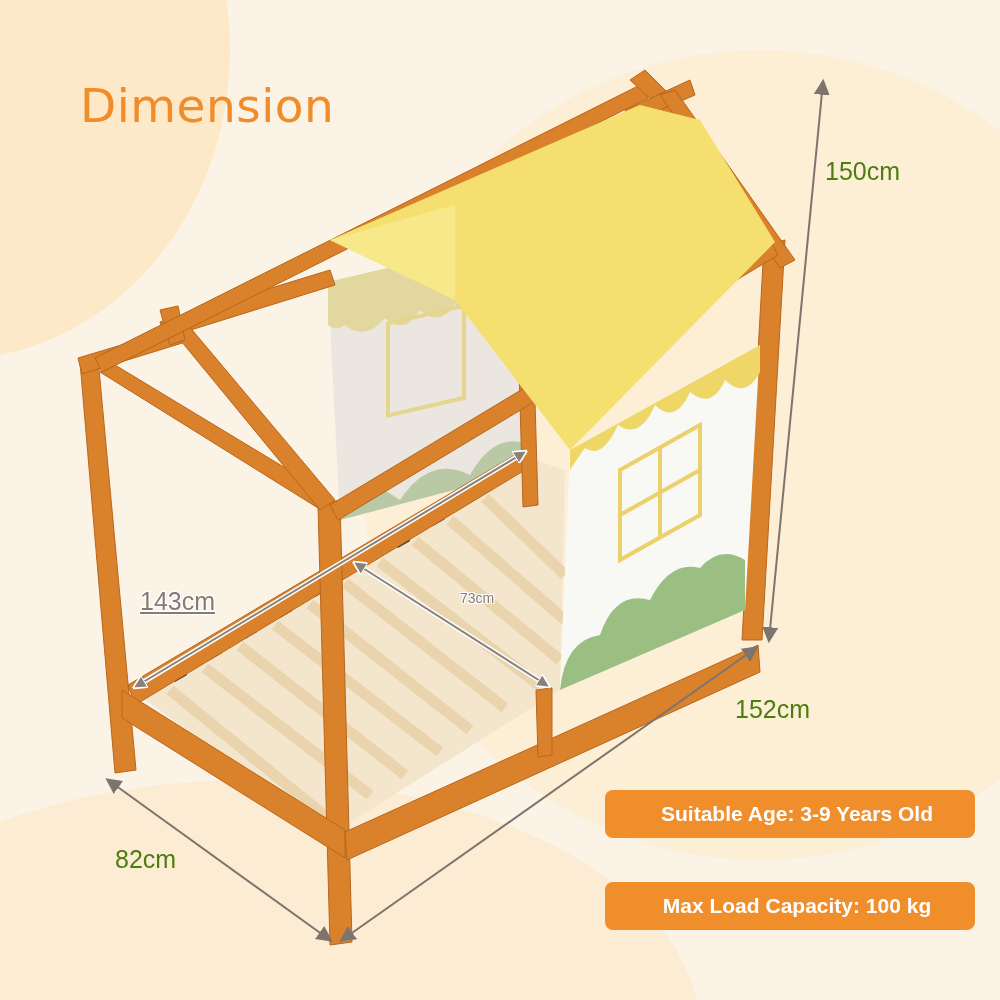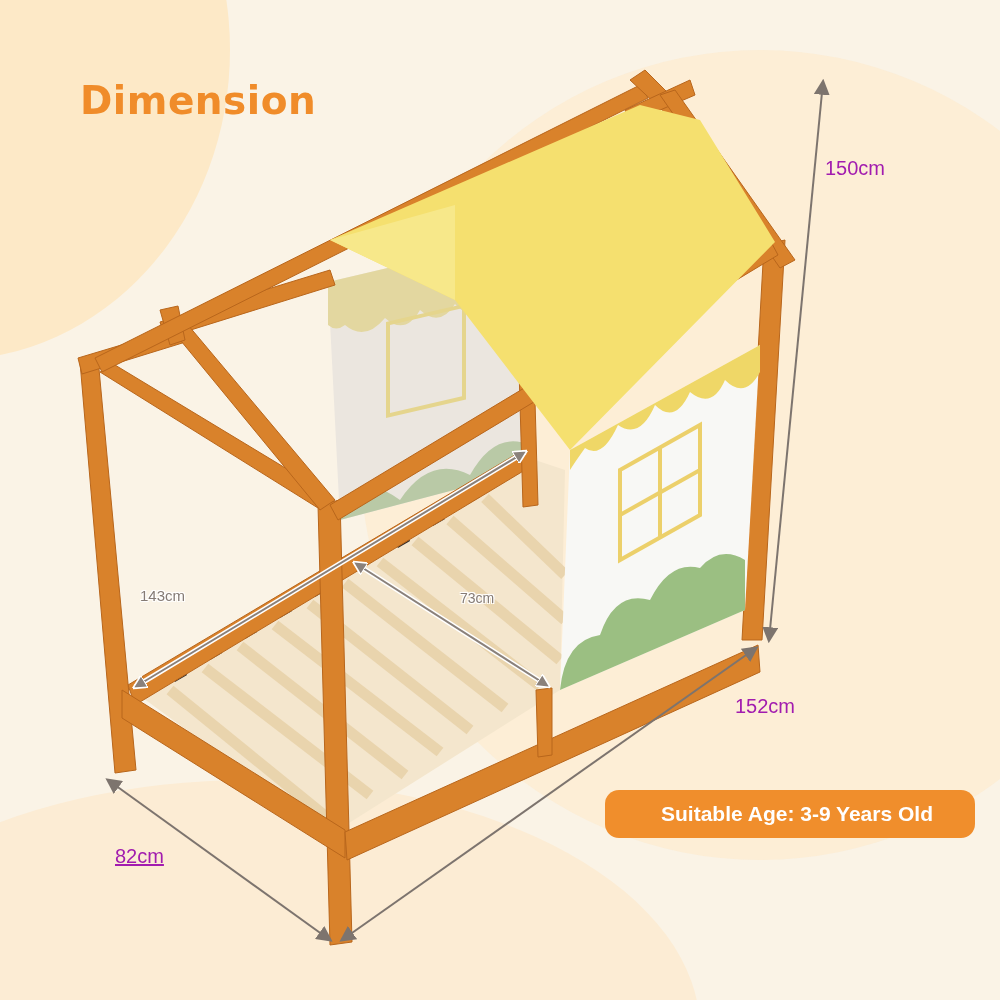--- a/index.html
+++ b/index.html
@@ -10,31 +10,31 @@
       position: relative;
     }
     .canvas { position: absolute; left: 0; top: 0; width: 1000px; height: 1000px; }
     .bg-blob { position: absolute; border-radius: 50%; }
     .blob-tl { left: -330px; top: -260px; width: 560px; height: 620px; background: #fde9c7; }
     .blob-right { left: 360px; top: 50px; width: 800px; height: 810px; background: #fdecd2; opacity: 0.85; }
     .blob-bottom { left: -200px; top: 780px; width: 900px; height: 500px; background: #fcecd4; }
     .title {
       position: absolute; left: 80px; top: 78px;
       font-family: "DejaVu Sans", sans-serif;
-      font-weight: bold; font-size: 39px; letter-spacing: 0.5px;
+      font-weight: normal; font-size: 47px; letter-spacing: 0.5px;
       color: #f08c2a;
     }
     svg.art { position: absolute; left: 0; top: 0; }
     .dim {
       position: absolute; font-family: "Liberation Sans", sans-serif;
-      font-size: 20px; color: #a21caf;
+      font-size: 25px; color: #4d7c0f;
     }
     .dim.white-outline { text-shadow: -1px -1px 0 #fff, 1px -1px 0 #fff, -1px 1px 0 #fff, 1px 1px 0 #fff, 0 0 3px #fff; color: #857b75; }
     .badge {
-      position: absolute; height: 48px; border-radius: 14px;
+      position: absolute; height: 48px; border-radius: 8px;
       background: #f08e2c; color: #ffffff;
       font-family: "Liberation Sans", sans-serif; font-weight: bold; font-size: 21px;
       display: flex; align-items: center; justify-content: center;
       box-sizing: border-box; padding-left: 14px;
     }
   </style>
 </head>
 <body>
 
 <div class="canvas">
@@ -149,18 +149,19 @@
       <line x1="355" y1="563" x2="548" y2="686"></line>
     </g>
     <g stroke="#8a817b" stroke-width="2" fill="none">
       <line x1="135" y1="687" x2="525" y2="452" marker-start="url(#ahw)" marker-end="url(#ahw)"></line>
       <line x1="355" y1="563" x2="548" y2="686" marker-start="url(#ahw)" marker-end="url(#ahw)"></line>
     </g>
   </svg>
 
   <div class="dim" style="left:825px; top:157px;">150cm</div>
   <div class="dim" style="left:735px; top:695px;text-align:right;">152cm</div>
-  <div class="dim" style="left:115px; top:845px;text-decoration:underline;">82cm</div>
-  <div class="dim white-outline" style="left:140px; top:587px; font-size:15px;">143cm</div>
+  <div class="dim" style="left:115px; top:845px;">82cm</div>
+  <div class="dim white-outline" style="left:140px; top:587px; font-size:25px;text-decoration:underline;">143cm</div>
   <div class="dim white-outline" style="left:460px; top:590px; font-size:14px;">73cm</div>
 
   <div class="badge" style="left:605px; top:790px; width:370px;">Suitable Age: 3-9 Years Old</div>
+  <div class="badge" style="left:605px; top:882px; width:370px;">Max Load Capacity: 100 kg</div>
 </div>
 
 </body></html>

